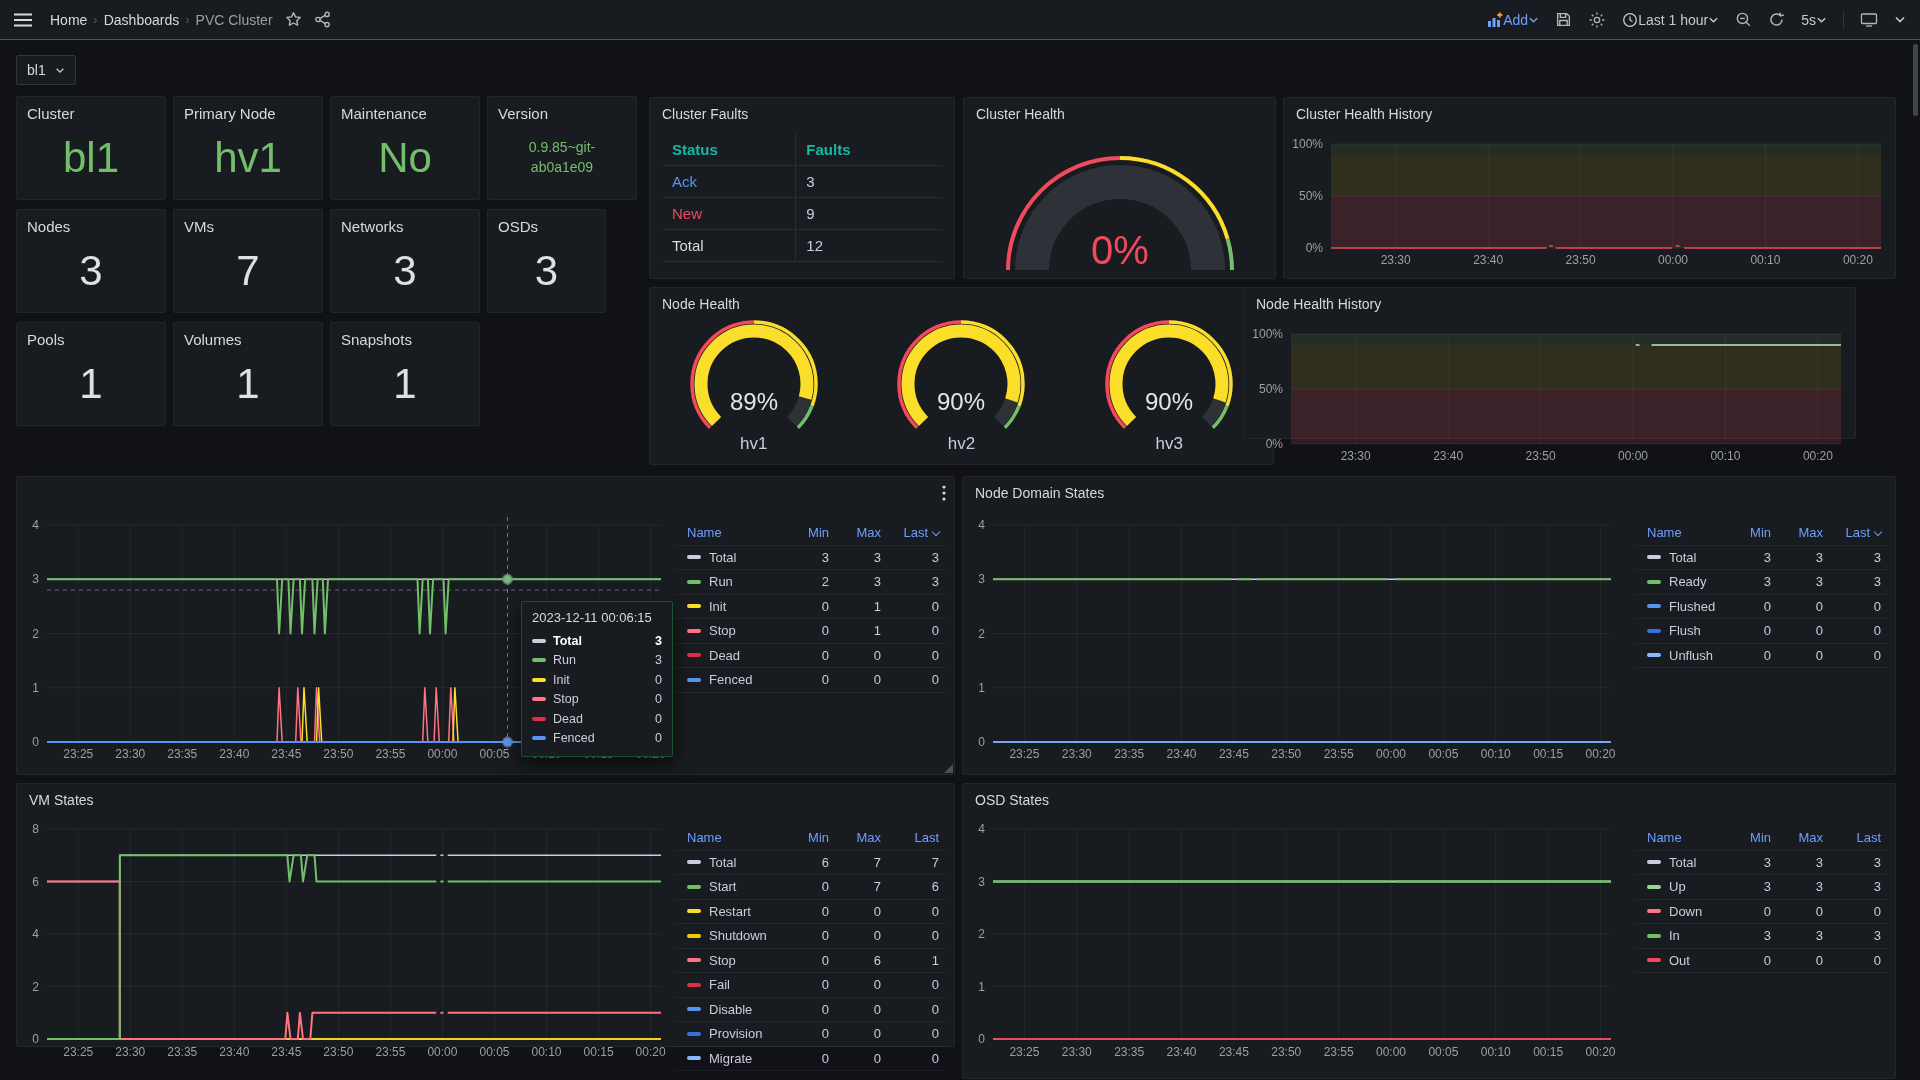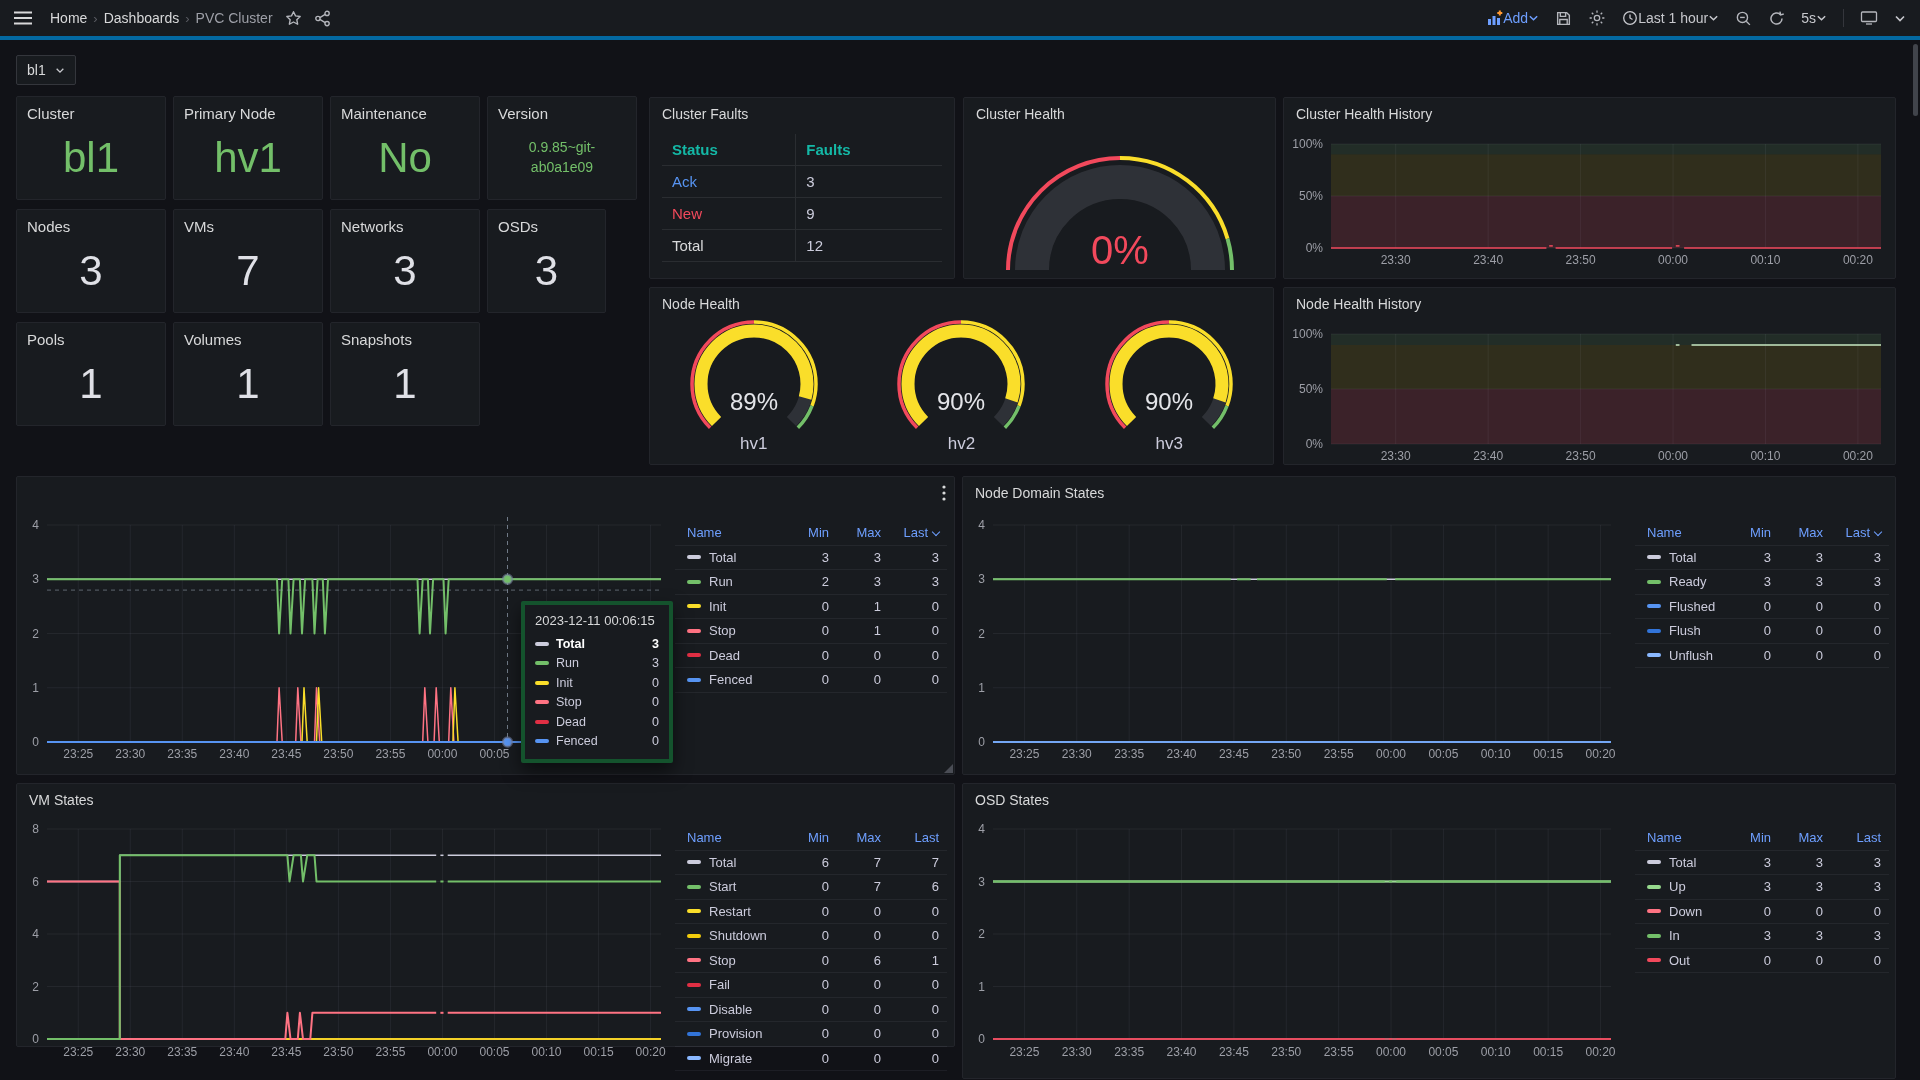--- a/index.html
+++ b/index.html
@@ -1,20 +1,20 @@
 <!DOCTYPE html>
 <html><head>
 <meta charset="utf-8">
 <style>
   html,body{margin:0;padding:0}
   body{width:1920px;height:1080px;background:#111217;color:#ccccdc;
        font-family:"Liberation Sans","DejaVu Sans",sans-serif;overflow:hidden;position:relative}
   
   .navbar{position:absolute;left:0;top:0;width:1920px;height:40px;background:#181b1f;
-          border-bottom:4px solid #0369a1;display:flex;align-items:center;justify-content:space-between;
+          border-bottom:1px solid #0369a1;display:flex;align-items:center;justify-content:space-between;
           padding:0 14px;box-sizing:border-box;z-index:10}
   .nav-left,.nav-right{display:flex;align-items:center}
   .nav-left{gap:12px}
   .nav-right{gap:16px}
   .icon-btn{display:flex;align-items:center;justify-content:center;color:#b4b6bc;cursor:pointer}
   .crumbs{display:flex;align-items:center;gap:6px;margin-left:6px}
   .crumb{font-size:14px;color:#d8d9da;cursor:pointer}
   .crumb.last{color:#9d9fa7}
   .crumb-sep{color:#5a5c63;font-size:13px}
   .add-group,.time-group,.int-group{display:flex;align-items:center;cursor:pointer}
@@ -39,21 +39,21 @@
   .lrow{display:grid;grid-template-columns:1fr 52px 52px 58px;align-items:center;height:23.5px;
         border-bottom:1px solid rgba(204,204,220,0.07);padding-left:12px;padding-right:8px}
   .lrow .num{text-align:right;color:#ccccdc}
   .lhead{color:#6e9fff}
   .lhead .num{color:#6e9fff}
   .lname{display:flex;align-items:center;gap:8px;color:#ccccdc;cursor:pointer}
   .lswatch{width:14px;height:4px;border-radius:2px;flex:none}
   .sort-caret{display:inline-block;width:5px;height:5px;border-right:1.5px solid #6e9fff;
               border-bottom:1.5px solid #6e9fff;transform:rotate(45deg);margin-left:5px;vertical-align:2px}
   
-  .tooltip{position:absolute;left:521px;top:601px;width:152px;background:#181b1f;border:4px solid #14532d;
+  .tooltip{position:absolute;left:521px;top:601px;width:152px;background:#181b1f;border:1px solid #14532d;
            border-radius:2px;box-shadow:0 8px 18px rgba(0,0,0,.55);padding:8px 10px;z-index:6;font-size:12.5px;box-sizing:border-box}
   .tt-title{color:#d8d9da;font-size:13px;margin-bottom:6px;white-space:nowrap}
   .tt-row{display:flex;align-items:center;gap:7px;height:19.5px}
   .tt-row .tt-val{margin-left:auto}
   .tt-row.bold{font-weight:700;color:#ffffff}
   
   .var-box{position:absolute;left:16px;top:55px;height:30px;border:1px solid #34363c;border-radius:2px;
            background:#181b1f;display:flex;align-items:center;gap:9px;padding:0 10px;font-size:14px;
            color:#d8d9da;cursor:pointer;box-sizing:border-box}
   .gauge-row{position:absolute;left:0;right:0;top:32px;display:flex;justify-content:space-around}
@@ -356,21 +356,21 @@
             <path d="M156.00 85.92 A62 62 0 0 1 141.84 107.84" stroke="#73bf69" stroke-width="3.5" fill="none"></path>
             <path d="M60.52 101.48 A53 53 0 0 1 60.52 26.52 A53 53 0 0 1 135.48 26.52 A53 53 0 0 1 135.48 101.48" stroke="rgba(204,204,220,0.13)" stroke-width="13" fill="none"></path>
             <path d="M60.52 101.48 A53 53 0 0 1 60.52 26.52 A53 53 0 0 1 135.48 26.52 A53 53 0 0 1 148.41 80.38" stroke="#fade2a" stroke-width="13" fill="none"></path>
             <text x="98" y="90" text-anchor="middle" font-size="24" font-weight="500" fill="#e4e5e9">90%</text>
           </svg>
           <div class="gauge-label">hv3</div>
         </div>
       </div>
   </div>
 
-  <div class="panel" style="left:1283px;top:287px;width:613px;height:178px">
+  <div class="panel" style="left:1243px;top:287px;width:613px;height:152px">
     <div class="panel-title">Node Health History</div>
     <div>
         <svg width="611" height="176" class="chart-svg">
           <rect x="47" y="101" width="550" height="55" fill="rgba(242,73,92,0.16)"></rect>
           <rect x="47" y="57" width="550" height="44" fill="rgba(242,204,12,0.11)"></rect>
           <rect x="47" y="46" width="550" height="11" fill="rgba(115,191,105,0.11)"></rect>
           <line x1="111.70588235294117" y1="46" x2="111.70588235294117" y2="156" stroke="rgba(204,204,220,0.07)" stroke-width="1"></line>
           <line x1="204.14285714285714" y1="46" x2="204.14285714285714" y2="156" stroke="rgba(204,204,220,0.07)" stroke-width="1"></line>
           <line x1="296.5798319327731" y1="46" x2="296.5798319327731" y2="156" stroke="rgba(204,204,220,0.07)" stroke-width="1"></line>
           <line x1="389.01680672268907" y1="46" x2="389.01680672268907" y2="156" stroke="rgba(204,204,220,0.07)" stroke-width="1"></line>

